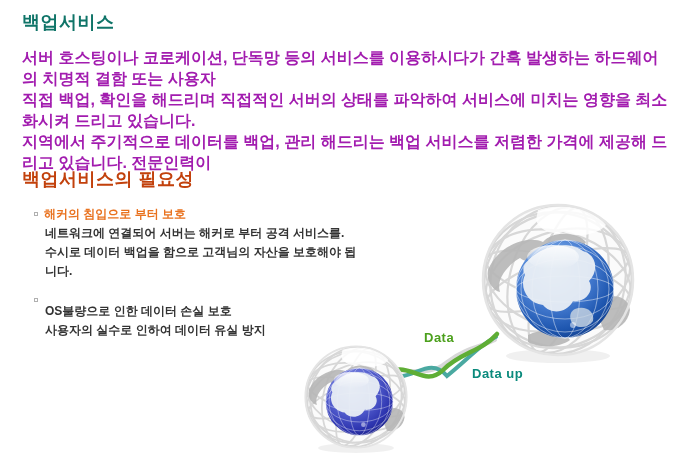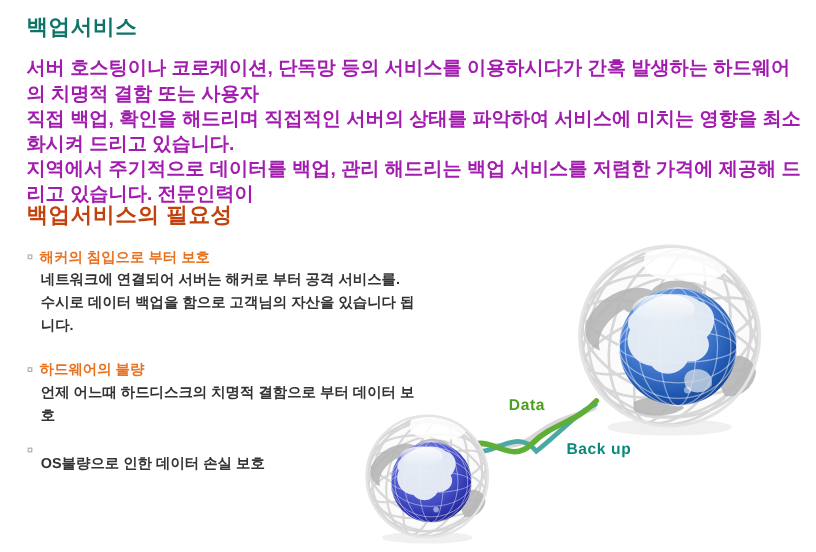--- a/index.html
+++ b/index.html
@@ -16,21 +16,21 @@
     font-size: 18px; font-weight: bold; color: #0f7468; letter-spacing: 0.5px;
   }
   .intro {
     position: absolute; left: 22px; top: 47px; width: 648px;
     font-size: 16px; line-height: 21px; color: #a21caf; font-weight: 600;
   }
   .section-title {
     position: absolute; left: 22px; top: 167px;
     font-size: 18px; font-weight: bold; color: #c2410c; letter-spacing: 0.5px;
   }
-  .bullets { position: absolute; left: 23px; top: 204px; width: 330px; }
+  .bullets { position: absolute; left: 34px; top: 204px; width: 330px; }
   .bullet { margin-bottom: 17px; }
   .bullet-head {
     display: flex; align-items: center;
     font-size: 12px; font-weight: bold; color: #e9721f; line-height: 20px;
   }
   .sq {
     display: inline-block; width: 4px; height: 4px;
     border: 1px solid #b0b0b0; background: #ffffff; margin-right: 6px;
   }
   .bullet-lines { margin-left: 11px; }
@@ -62,40 +62,32 @@
 
   <div class="bullets">
 
     <div class="bullet">
       <div class="bullet-head">
         <span class="sq"></span>
         <span>해커의 침입으로 부터 보호</span>
       </div>
       <div class="bullet-lines">
         <div>네트워크에 연결되어 서버는 해커로 부터 공격 서비스를.</div>
-        <div>수시로 데이터 백업을 함으로 고객님의 자산을 있습니다 됩니다.</div>
+        <div>수시로 데이터 백업을 함으로 고객님의 자산을 보호해야 됩니다.</div>
       </div>
     </div>
 
-    <div class="bullet">
-      <div class="bullet-head">
-        <span class="sq"></span>
-        <span>하드웨어의 불량</span>
-      </div>
-      <div class="bullet-lines">
-        <div>언제 어느때 하드디스크의 치명적 결함으로 부터 데이터 보호</div>
-      </div>
-    </div>
 
     <div class="bullet">
       <div class="bullet-head">
         <span class="sq"></span>
       </div>
       <div class="bullet-lines">
         <div>OS불량으로 인한 데이터 손실 보호</div>
+        <div>사용자의 실수로 인하여 데이터 유실 방지</div>
       </div>
     </div>
 
   </div>
 
   <svg class="illustration" viewBox="0 0 395 270" xmlns="http://www.w3.org/2000/svg">
     <defs>
       <radialGradient id="gBlue" cx="0.38" cy="0.3" r="0.78">
         <stop offset="0" stop-color="#a6ccf0"></stop>
         <stop offset="0.45" stop-color="#4a80d4"></stop>
@@ -190,15 +182,15 @@
         <path fill="#e9eef4" opacity="0.95" d="M -35,-30 C -20,-45 5,-48 18,-38 C 32,-34 34,-18 24,-8 C 30,2 20,14 8,12 C 2,24 -14,26 -22,16 C -38,14 -46,-2 -40,-14 C -44,-22 -40,-26 -35,-30 Z"></path>
         <ellipse cx="-12" cy="-32" rx="26" ry="12" fill="url(#gGloss)"></ellipse>
         <circle cx="6" cy="34" r="3.5" fill="#ffffff" opacity="0.5"></circle>
       </g>
       <path fill="#ffffff" opacity="0.85" d="M -20,-70 C 5,-78 35,-72 48,-55 C 40,-45 20,-42 5,-48 C -8,-44 -20,-52 -22,-60 Z"></path>
       <circle r="75" fill="none" stroke="#e4e4e4" stroke-width="2.8"></circle>
     </g>
   </svg>
 
   <span class="cable-label label-data">Data</span>
-  <span class="cable-label label-backup">Back up</span>
+  <span class="cable-label label-backup">Data up</span>
 
 </div>
 
 </body></html>

